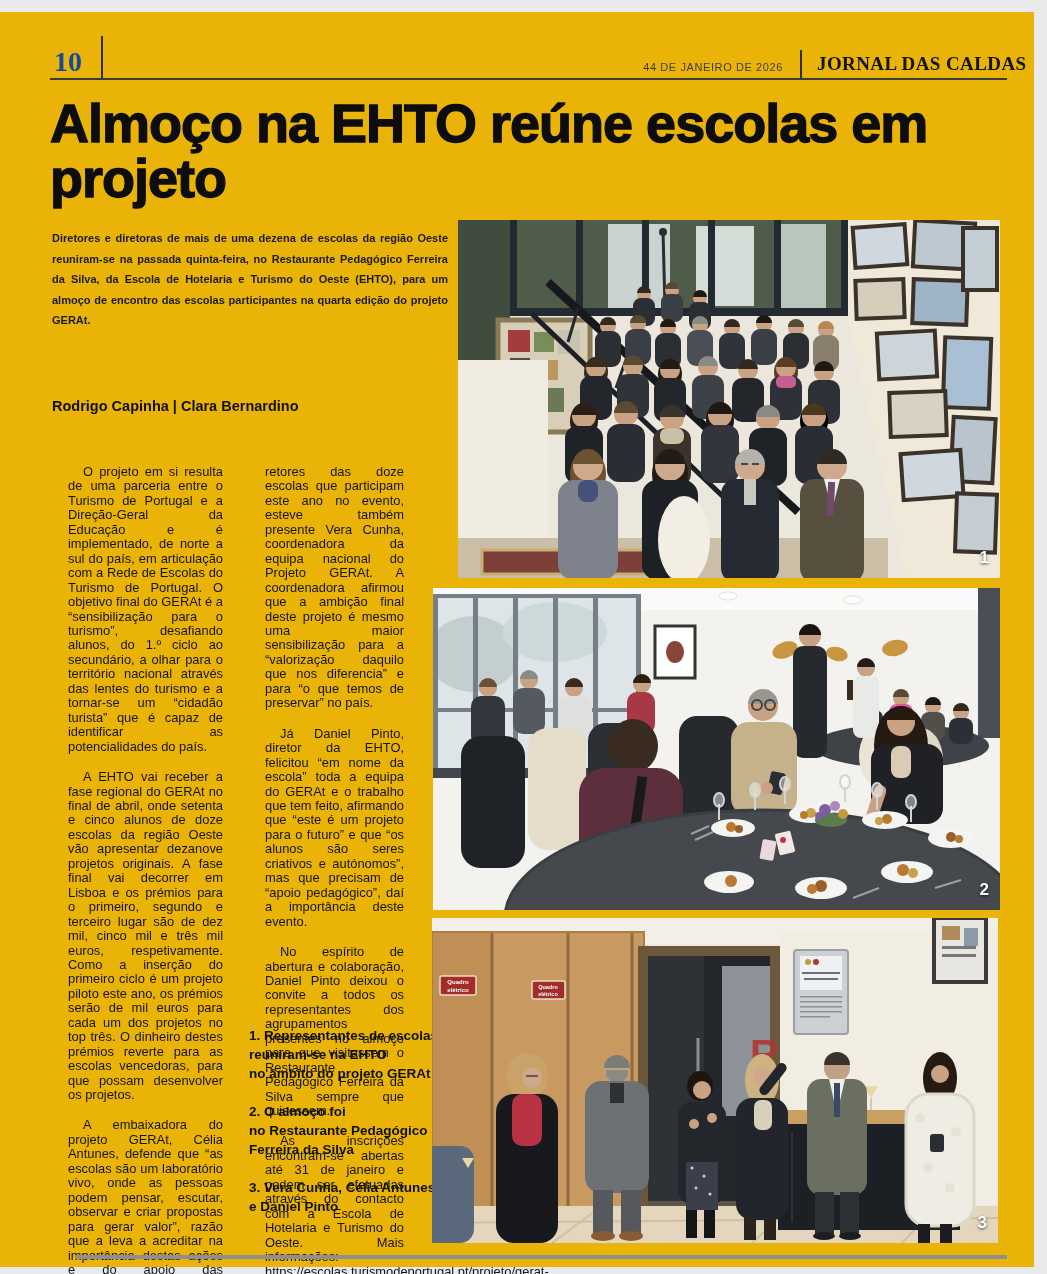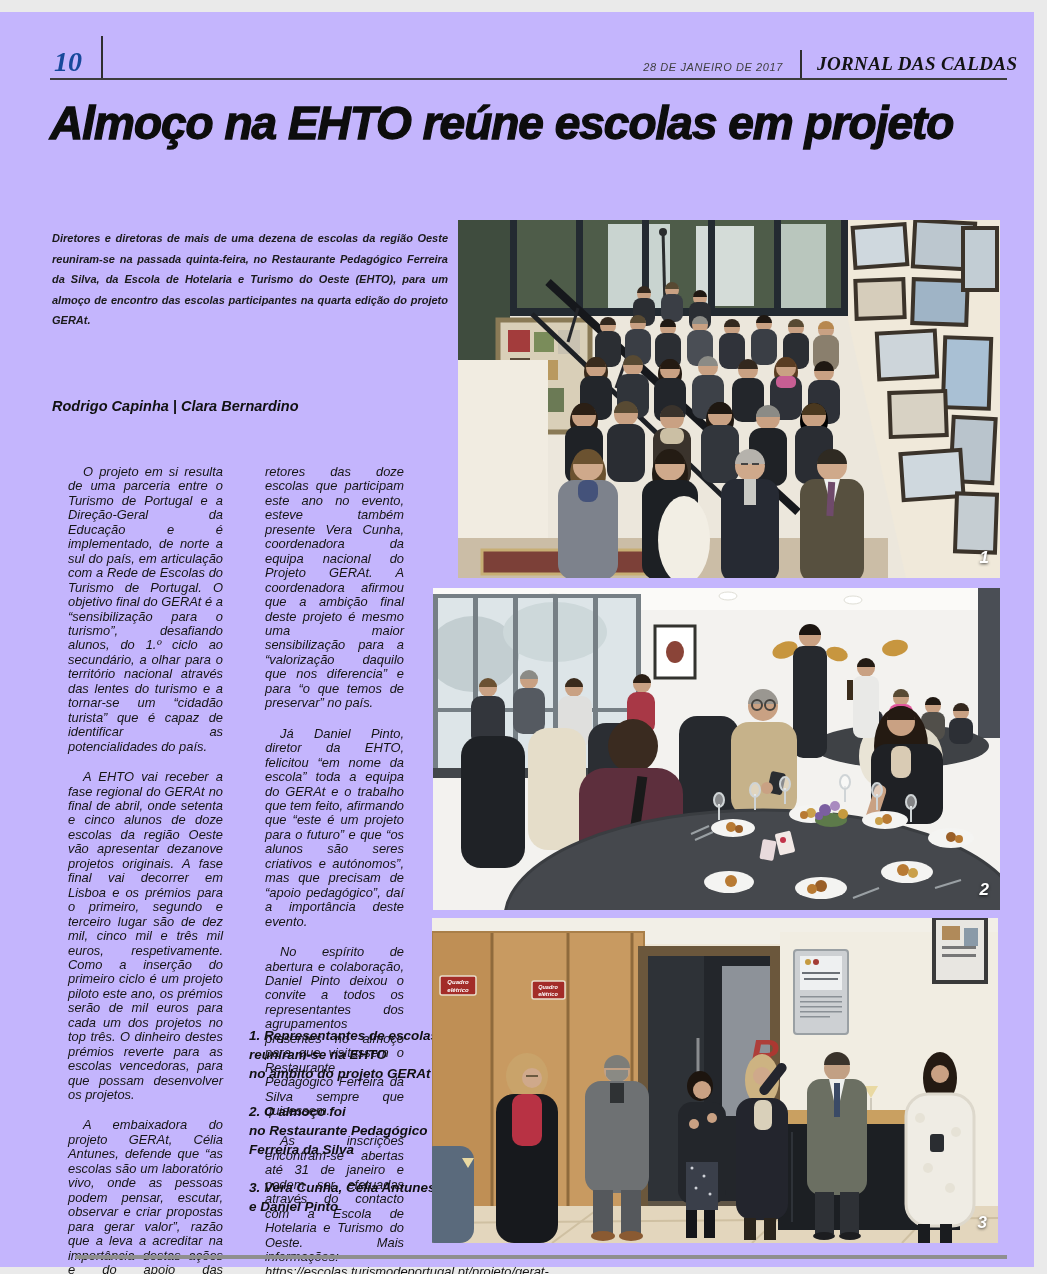--- a/index.html
+++ b/index.html
@@ -1,26 +1,26 @@
 <!DOCTYPE html>
 <html lang="pt"><head>
 <meta charset="utf-8">
 <style>
   html,body{margin:0;padding:0;background:#dcdcdc;}
-  .page{position:relative;width:1047px;height:1274px;background:#c4b5fd;overflow:hidden;
-        font-family:"Liberation Sans",sans-serif;color:#1a1a1a;font-style:italic;}
+  .page{position:relative;width:1047px;height:1274px;background:#eab308;overflow:hidden;
+        font-family:"Liberation Sans",sans-serif;color:#1a1a1a;}
   .abs{position:absolute;}
   .edge{background:#eaeaea;}
   .serifblue{font-family:"Liberation Serif",serif;font-weight:bold;color:#17499b;}
   .vline{background:#2e2e2e;width:2px;}
   .rule{background:#3c3c3c;height:2px;}
   .date{font-size:11px;letter-spacing:.6px;color:#3f3f3f;text-align:right;}
   .masthead{font-family:"Liberation Serif",serif;font-weight:bold;font-size:19px;
             letter-spacing:.4px;color:#131313;}
-  .headline{font-weight:bold;font-size:46px;line-height:55px;letter-spacing:-1px;
+  .headline{font-weight:bold;font-size:54px;line-height:55px;letter-spacing:-1px;
             color:#0d0d0d;-webkit-text-stroke:1.3px #0d0d0d;}
   .lead{font-size:11px;font-weight:bold;line-height:20.5px;text-align:justify;color:#1b1b1b;}
   .byline{font-size:14.5px;font-weight:bold;color:#111;text-align:center;}
   .bodycol{font-size:12.9px;line-height:14.45px;text-align:justify;color:#151515;hyphens:auto;}
   .bodycol p{margin:16px;text-indent:15px;}
   .bodycol p.noindent{text-indent:0;}
   .captions{font-size:13.5px;font-weight:bold;line-height:19px;color:#101010;}
   .cap{margin:0 0 19px 0;}
   .cap div{white-space:nowrap;}
   figure{margin:0;position:absolute;background:#d8d2c6;}
@@ -33,21 +33,21 @@
 <body>
 
 <div class="page">
 
   <div class="abs edge" style="left:0;top:0;width:1047px;height:12px"></div>
   <div class="abs edge" style="left:1034px;top:0;width:13px;height:1274px"></div>
   <div class="abs edge" style="left:0;top:1267px;width:1047px;height:7px"></div>
 
   <div class="abs serifblue" style="left:54px;top:46px;font-size:28px">10</div>
   <div class="abs vline" style="left:101px;top:36px;height:42px"></div>
-  <div class="abs date" style="left:600px;top:61px;width:183px">28 DE JANEIRO DE 2017</div>
+  <div class="abs date" style="left:600px;top:61px;width:183px">44 DE JANEIRO DE 2026</div>
   <div class="abs vline" style="left:800px;top:50px;height:28px"></div>
   <div class="abs masthead" style="left:817px;top:53px">JORNAL DAS CALDAS</div>
   <div class="abs rule" style="left:50px;top:78px;width:957px"></div>
 
   <div class="abs headline" style="left:50px;top:96px;width:960px">
     <div>Almoço na EHTO reúne escolas em projeto</div>
   </div>
 
   <div class="abs lead" style="left:52px;top:228px;width:396px">Diretores e diretoras de mais de uma dezena de escolas da região Oeste reuniram-se na passada quinta-feira, no Restaurante Pedagógico Ferreira da Silva, da Escola de Hotelaria e Turismo do Oeste (EHTO), para um almoço de encontro das escolas participantes na quarta edição do projeto GERAt.</div>
 

